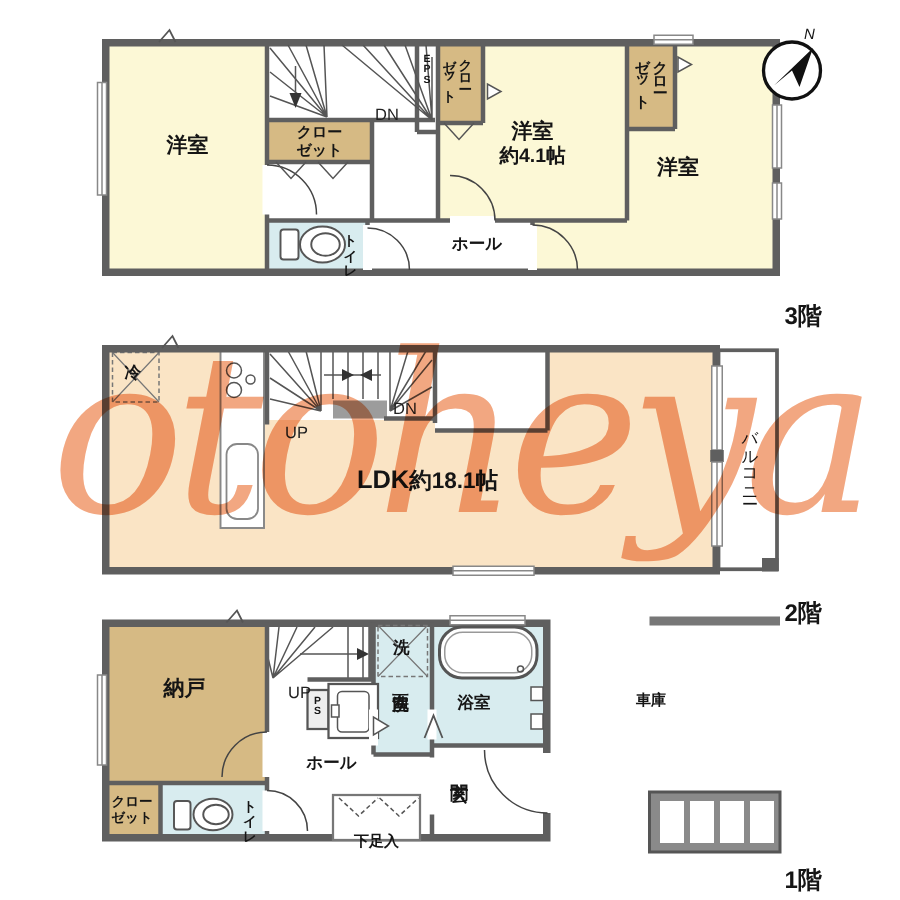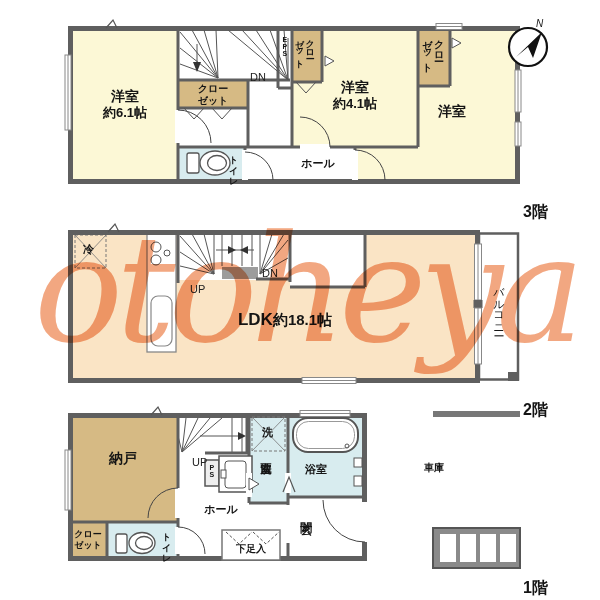--- a/index.html
+++ b/index.html
@@ -233,21 +233,21 @@
   </g>
   <g>
     <rect x="433" y="528" width="87" height="40" fill="#8a8a8a" stroke="#555" stroke-width="2"></rect>
     <rect x="440" y="534" width="16" height="28" fill="#fff"></rect>
     <rect x="460" y="534" width="16" height="28" fill="#fff"></rect>
     <rect x="480" y="534" width="16" height="28" fill="#fff"></rect>
     <rect x="500" y="534" width="16" height="28" fill="#fff"></rect>
   </g>
 </svg>
 
-<div class="lbl rm ctr" style="left:72px;top:88px;width:106px;"><span class="nm">洋室</span><span class="sz">約6.1帖</span></div>
+<div class="lbl rm ctr" style="left:72px;top:88px;width:106px;"><span class="nm">洋室</span></div>
 <div class="lbl rm ctr" style="left:305px;top:79px;width:100px;"><span class="nm">洋室</span><span class="sz">約4.1帖</span></div>
 <div class="lbl rm ctr" style="left:400px;top:103px;width:104px;"><span class="nm">洋室</span></div>
 <div class="lbl sm ctr" style="left:181px;top:83px;width:64px;">クロー
 ゼット</div>
 <div class="lbl xs v" style="left:294px;top:33px;height:48px;">クロー
 ゼット</div>
 <div class="lbl sm v" style="left:421px;top:33px;height:52px;">クロー
 ゼット</div>
 <div class="lbl vu" style="left:280px;top:36px;font-size:7px;font-weight:600;">EPS</div>
 <div class="lbl updn" style="left:250px;top:71px;">DN</div>
@@ -263,21 +263,21 @@
 <div class="lbl md v" style="left:492px;top:280px;height:76px;font-weight:400;">バルコニー</div>
 <div class="lbl flr" style="left:523px;top:365px;">2階</div>
 
 <div class="lbl rm ctr" style="left:73px;top:450px;width:100px;text-align:center;"><span class="nm">納戸</span></div>
 <div class="lbl ctr" style="left:63px;top:529px;width:50px;font-size:9px;font-weight:600;">クロー
 ゼット</div>
 <div class="lbl xs v" style="left:161px;top:527px;height:32px;">トイレ</div>
 <div class="lbl updn" style="left:192px;top:456px;">UP</div>
 <div class="lbl vu" style="left:207px;top:464px;font-size:7px;font-weight:600;">PS</div>
 <div class="lbl md ctr" style="left:190px;top:503px;width:62px;">ホール</div>
-<div class="lbl sm ctr" style="left:224px;top:543px;width:54px;">下足入</div>
+<div class="lbl sm ctr" style="left:224px;top:556px;width:54px;">下足入</div>
 <div class="lbl" style="left:262px;top:426px;font-size:11px;font-weight:600;">洗</div>
 <div class="lbl md v" style="left:259px;top:454px;height:52px;">洗面室</div>
 <div class="lbl md" style="left:305px;top:463px;">浴室</div>
 <div class="lbl v" style="left:299px;top:513px;height:38px;font-size:12px;font-weight:600;">玄関</div>
 <div class="lbl" style="left:424px;top:462px;font-size:10px;font-weight:600;">車庫</div>
 <div class="lbl flr" style="left:523px;top:543px;">1階</div>
 
 <div id="wm">otoheya</div>
 
 </div>

